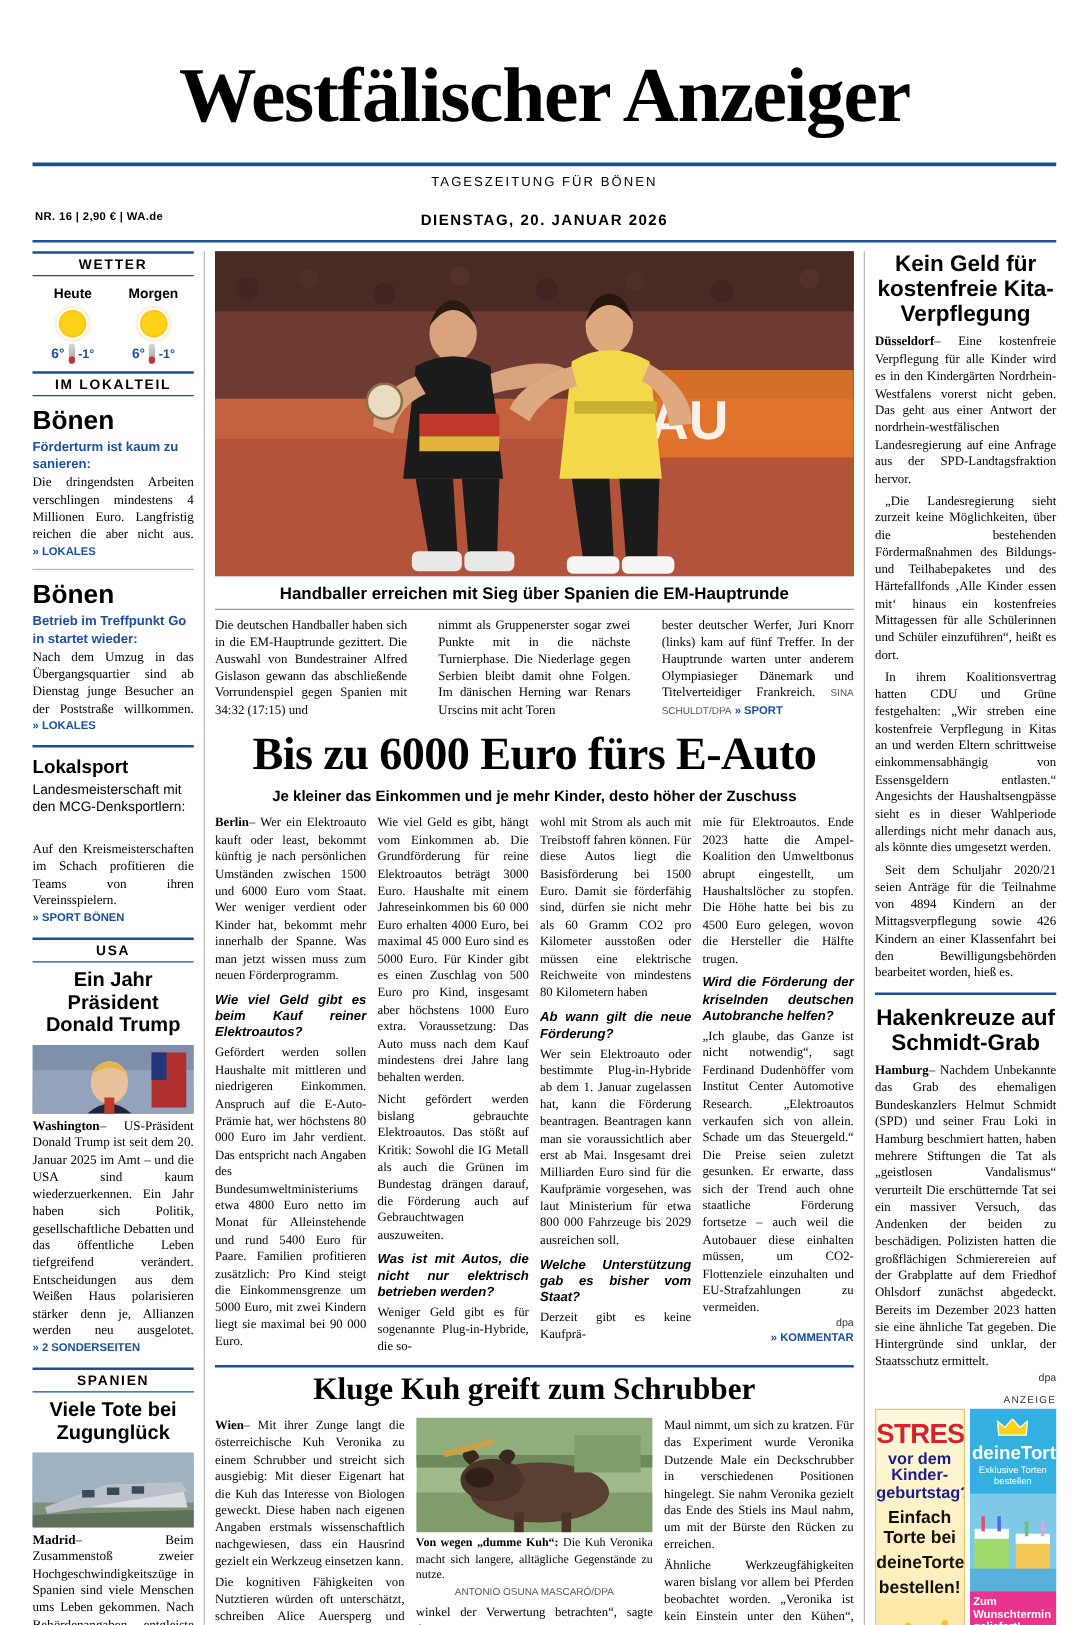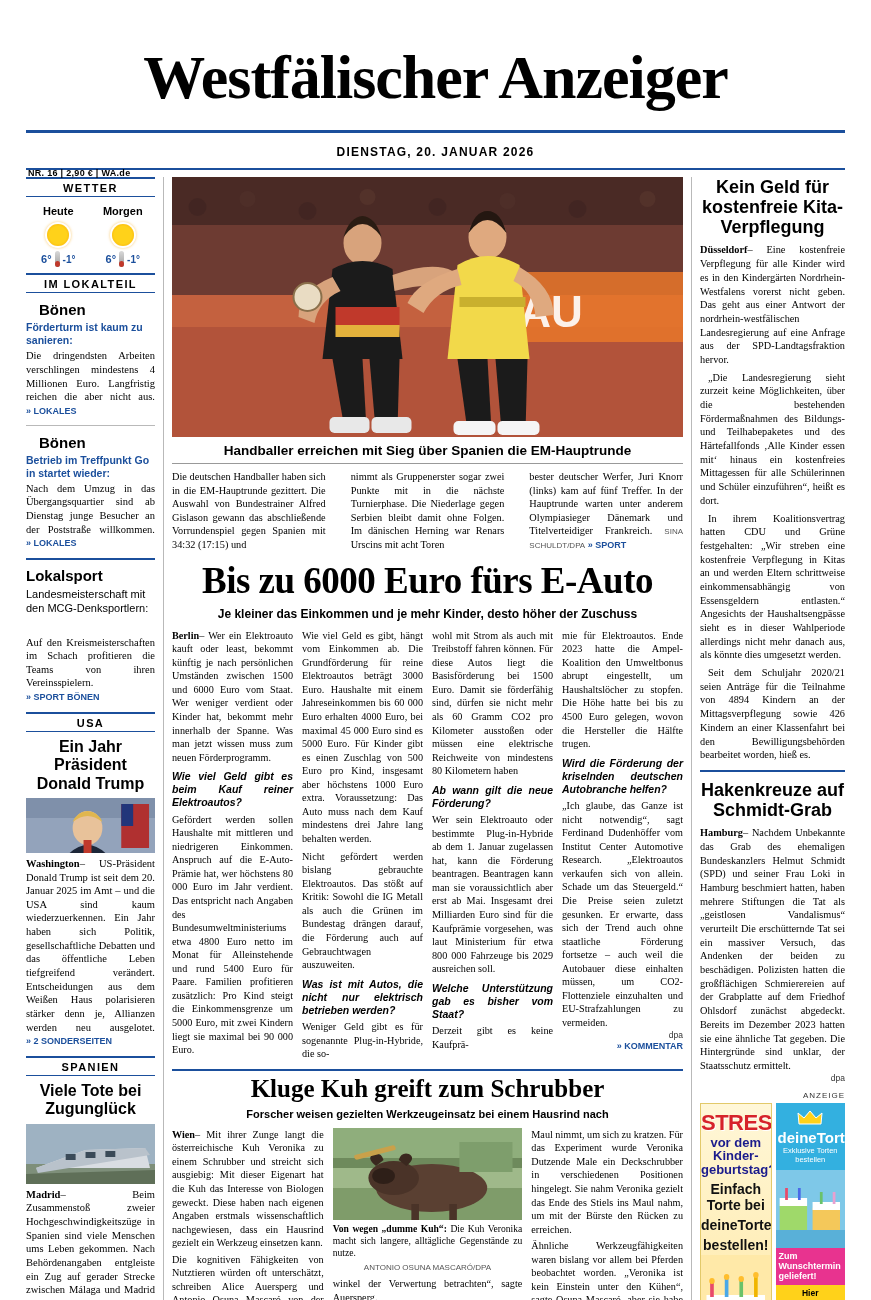--- a/index.html
+++ b/index.html
@@ -23,21 +23,21 @@
     line-height: 1.0;
   }
   .rule-blue { height: 3px; background: #1b4f9c; margin-top: 22px; }
 
   .subhead { text-align: center; padding-top: 7px; }
   .subhead .tz {
     font-size: 10.5px; letter-spacing: 1.6px; font-family: "Liberation Sans", sans-serif;
   }
   .subhead .date {
     font-size: 12px; font-weight: bold; letter-spacing: 1.2px;
-    font-family: "Liberation Sans", sans-serif; margin-top: 5px;
+    font-family: "Liberation Sans", sans-serif; margin-top: 17px;
   }
   .issueline {
     position: absolute; left: 28px; top: 168px;
     font-size: 9px; font-family: "Liberation Sans", sans-serif; font-weight: bold;
     letter-spacing: .3px;
   }
   .rule-blue2 { height: 2px; background: #1b4f9c; margin-top: 9px; }
 
   
   .body-grid { display: flex; gap: 0; margin-top: 7px; }
@@ -66,22 +66,22 @@
     box-shadow: 0 0 0 2px #fff, 0 0 3px 2px rgba(245,163,0,.55);
   }
   .temps { font-family: "Liberation Sans", sans-serif; font-size: 11px; font-weight: bold;
     color: #1b4f9c; display: flex; align-items: center; justify-content: center; gap: 3px;}
   .thermo { width: 5px; height: 16px; border-radius: 3px; background: linear-gradient(#d8d8d8,#9d9d9d);
     position: relative; display: inline-block; }
   .thermo:after { content:""; position:absolute; left:0; bottom:0; width:5px; height:6px;
     border-radius:50%; background:#c0392b; }
   .tmin { color: #1b4f9c; font-size: 10px; }
 
-  .local-title { font-family: "Liberation Sans", sans-serif; font-weight: bold; font-size: 15px;
-    margin: 8px 13px 3px; }
+  .local-title { font-family: "Liberation Sans", sans-serif; font-weight: bold; font-size: 21px;
+    margin: 8px 0 3px; }
   .kicker { font-family: "Liberation Sans", sans-serif; font-weight: bold; font-size: 10.5px;
     color: #1b4f9c; line-height: 1.25; }
   .ltext { font-size: 10.5px; line-height: 1.3; text-align: justify; margin-top: 2px;
     font-family: "Liberation Serif", serif; }
   .ref { font-family: "Liberation Sans", sans-serif; font-weight: bold; font-size: 9px;
     color: #1b4f9c; white-space: nowrap; }
   .hr-thin { border-top: 1px solid #b9b9b9; margin: 7px 0 6px; }
   .hr-blue { border-top: 2px solid #1b4f9c; margin: 8px 0 0; }
 
   .sport-head { font-family: "Liberation Sans", sans-serif; font-weight: bold; font-size: 15px;
@@ -159,20 +159,21 @@
 </head>
 <body>
 
 <div class="page">
 
   <div class="masthead">
     <h1>Westfälischer Anzeiger</h1>
   </div>
   <div class="rule-blue"></div>
   <div class="subhead">
+    <div class="tz">TAGESZEITUNG FÜR BÖNEN</div>
     <div class="date">DIENSTAG, 20. JANUAR 2026</div>
   </div>
   <div class="issueline">NR. 16  |  2,90 €  |  WA.de</div>
   <div class="rule-blue2"></div>
 
   <div class="body-grid">
 
     <div class="col-left">
 
       <div class="sec-head">WETTER</div>
@@ -349,21 +350,20 @@
           <div class="subhd-it">Wird die Förderung der kriselnden deutschen Autobranche helfen?</div>
           <span>„Ich glaube, das Ganze ist nicht notwendig“, sagt Ferdinand Dudenhöffer vom Institut Center Automotive Research. „Elektroautos verkaufen sich von allein. Schade um das Steuergeld.“ Die Preise seien zuletzt gesunken. Er erwarte, dass sich der Trend auch ohne staatliche Förderung fortsetze – auch weil die Autobauer diese einhalten müssen, um CO2-Flottenziele einzuhalten und EU-Strafzahlungen zu vermeiden.</span>
           <div class="dpa">dpa</div>
           <div class="kommentar">» KOMMENTAR</div>
         </div>
       </div>
 
       <div class="hr-blue"></div>
 
       <div class="headline-l">Kluge Kuh greift zum Schrubber</div>
-      <div class="dek2">Forscher weisen gezielten Werkzeugeinsatz bei einem Hausrind nach</div>
 
       <div class="cols4" style="margin-top:8px;">
         <div>
           <span class="dt">Wien</span><span>– Mit ihrer Zunge langt die österreichische Kuh Veronika zu einem Schrubber und streicht sich ausgiebig: Mit dieser Eigenart hat die Kuh das Interesse von Biologen geweckt. Diese haben nach eigenen Angaben erstmals wissenschaftlich nachgewiesen, dass ein Hausrind gezielt ein Werkzeug einsetzen kann.</span>
           <p style="margin-top:3px;">Die kognitiven Fähigkeiten von Nutztieren würden oft unterschätzt, schreiben Alice Auersperg und Antonio Osuna Mascaró von der Veterinärmedizinischen Universität Wien in ihrer Studie, die im Fachjournal „Current Biology“ erschienen ist. „Wir verwenden den Begriff ‚dumme Kuh‘, weil wir diese Tiere nur aus dem Blick-</p>
         </div>
         <div style="flex:1.25;">
           <div style="width:100%;height:92px;overflow:hidden;">
             <svg width="100%" height="92" viewBox="0 0 150 92" preserveAspectRatio="none">
               <rect width="150" height="92" fill="#9fb98a"></rect>

